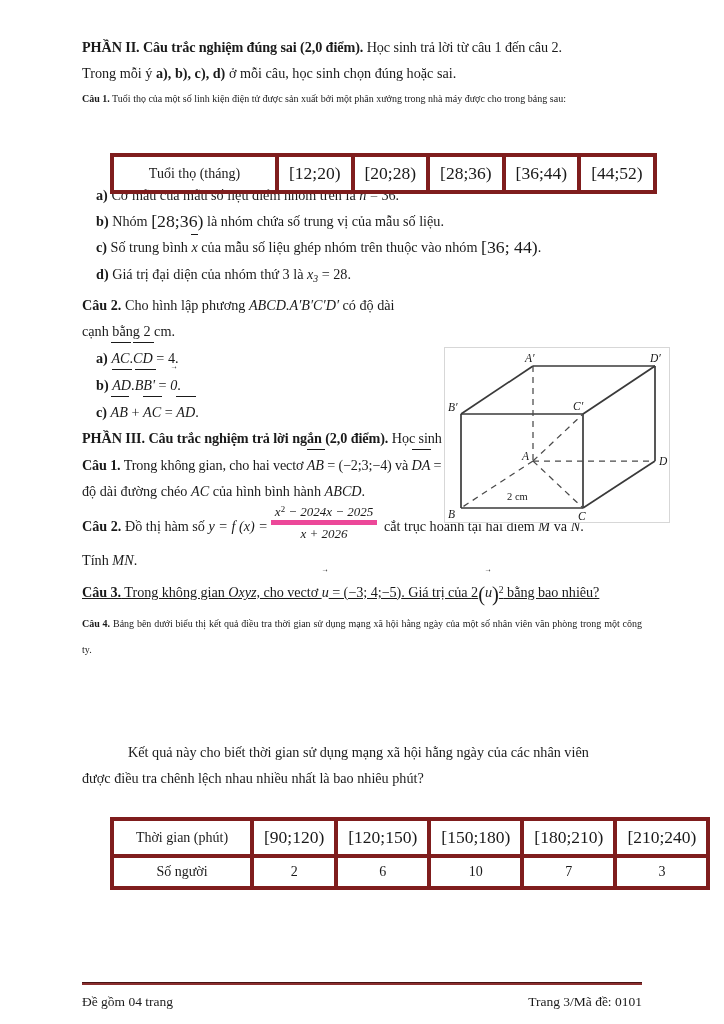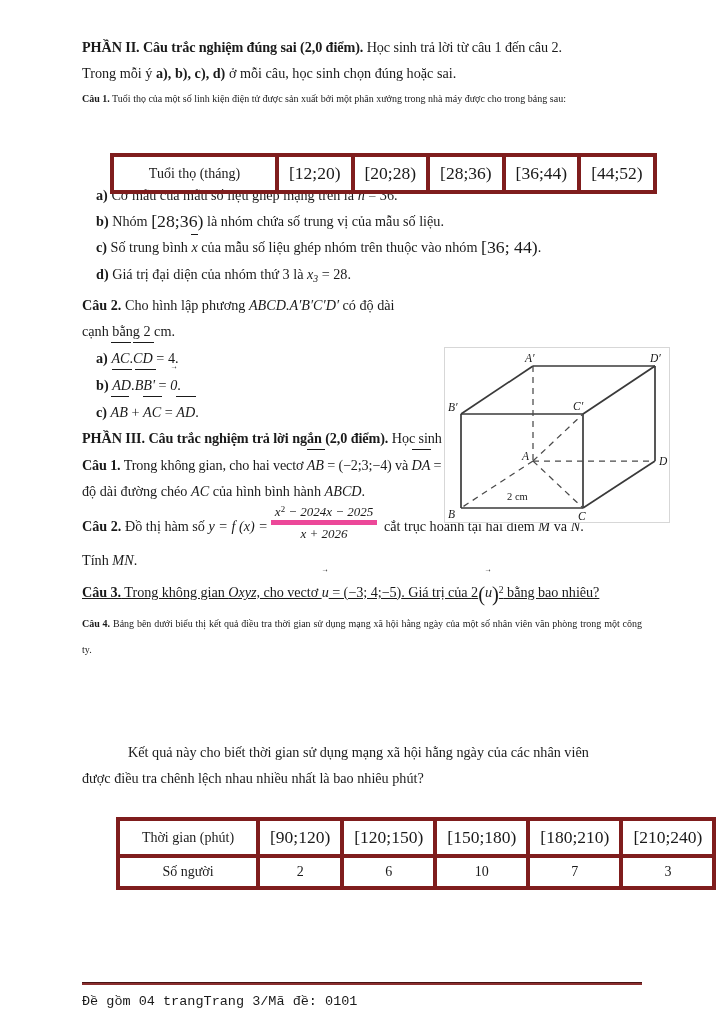--- a/index.html
+++ b/index.html
@@ -125,21 +125,21 @@
   table.data td.cell {
     padding: 6px 10px;
     white-space: nowrap;
     margin-top: 40px;
   }
 
   .tbl1-wrap { position: absolute; left: 110px; top: 153px; }
   .tbl1-wrap td.label { width: 165px; }
   .tbl1-wrap td.cell  { width: 75px; }
 
-  .tbl2-wrap { position: absolute; left: 116px; top: 817px; }
+  .tbl2-wrap { position: absolute; left: 110px; top: 817px; }
   .tbl2-wrap td.label { width: 140px; }
   .tbl2-wrap td.cell  { width: 78px; }
 
   
   .figure {
     position: absolute;
     left: 444px;
     top: 347px;
     width: 226px;
     height: 176px;
@@ -157,23 +157,23 @@
     height: 3px;
     background: #8a2f2f;
     border-top: 1px solid #4a1414;
   }
   .footer {
     position: absolute;
     left: 82px;
     top: 994px;
     width: 560px;
     display: flex;
-    justify-content: flex-start;
+    justify-content: space-between;
     font-size: 13.5px;
-    font-family: Liberation Mono, monospace;
+    font-family: Liberation Serif, serif;
   }
 </style>
 </head>
 <body>
 
 <div class="page">
 
   <p class="line" style="letter-spacing:-0.1px;">
     <b>PHẦN II. Câu trắc nghiệm đúng sai (2,0 điểm).</b><span> Học sinh trả lời từ câu 1 đến câu 2.</span>
   </p>
@@ -182,21 +182,21 @@
     <span>Trong mỗi ý </span><b>a), b), c), d)</b><span> ở mỗi câu, học sinh chọn đúng hoặc sai.</span>
   </p>
 
   <p class="wrapline" style="width:560px;">
     <b>Câu 1.</b><span> Tuổi thọ của một số linh kiện điện tử được sản xuất bởi một phân xưởng trong nhà máy được cho trong bảng sau:</span>
   </p>
 
   <div style="height:70px;"></div>
 
   <p class="line indent">
-    <b>a)</b><span> Cỡ mẫu của mẫu số liệu ghép mạng trên là </span><span class="math">n</span><span> = 36.</span>
+    <b>a)</b><span> Cỡ mẫu của mẫu số liệu điểm nhóm trên là </span><span class="math">n</span><span> = 36.</span>
   </p>
 
   <p class="line indent">
     <b>b)</b><span> Nhóm </span><span class="brk">[28;36)</span><span> là nhóm chứa số trung vị của mẫu số liệu.</span>
   </p>
 
   <p class="line indent">
     <b>c)</b><span> Số trung bình </span><span class="ovl">x</span><span> của mẫu số liệu ghép nhóm trên thuộc vào nhóm </span><span class="brk">[36; 44)</span><span>.</span>
   </p>
 

